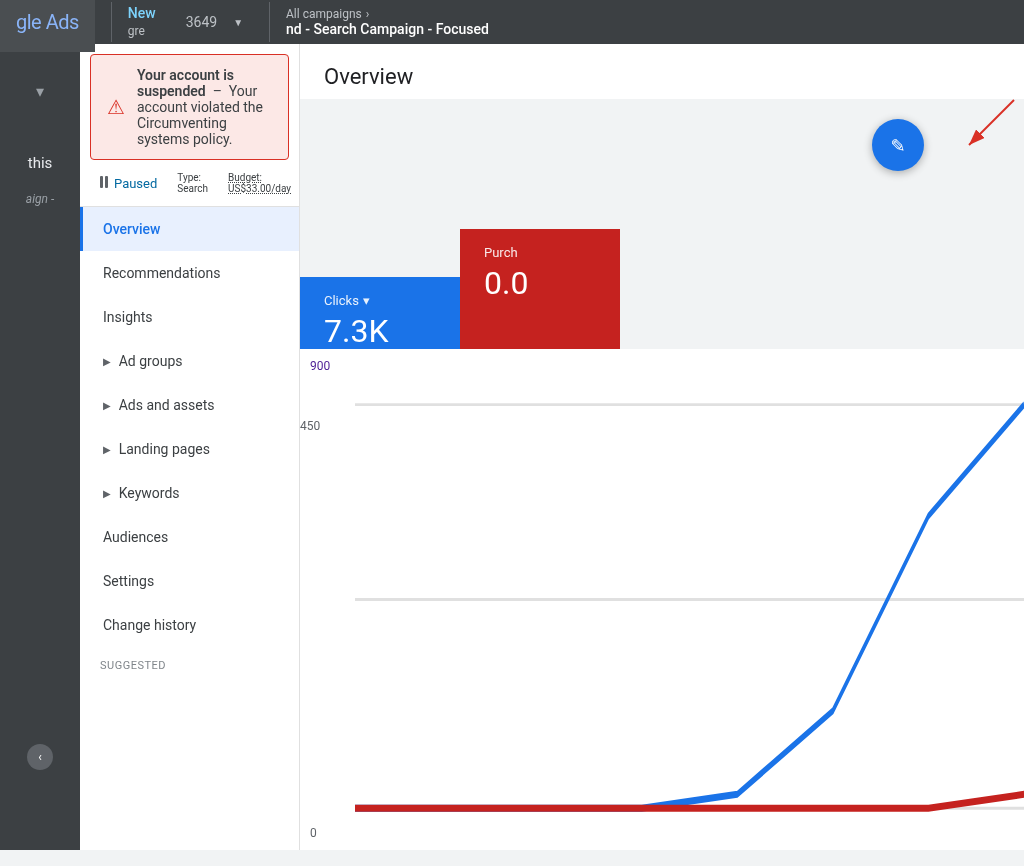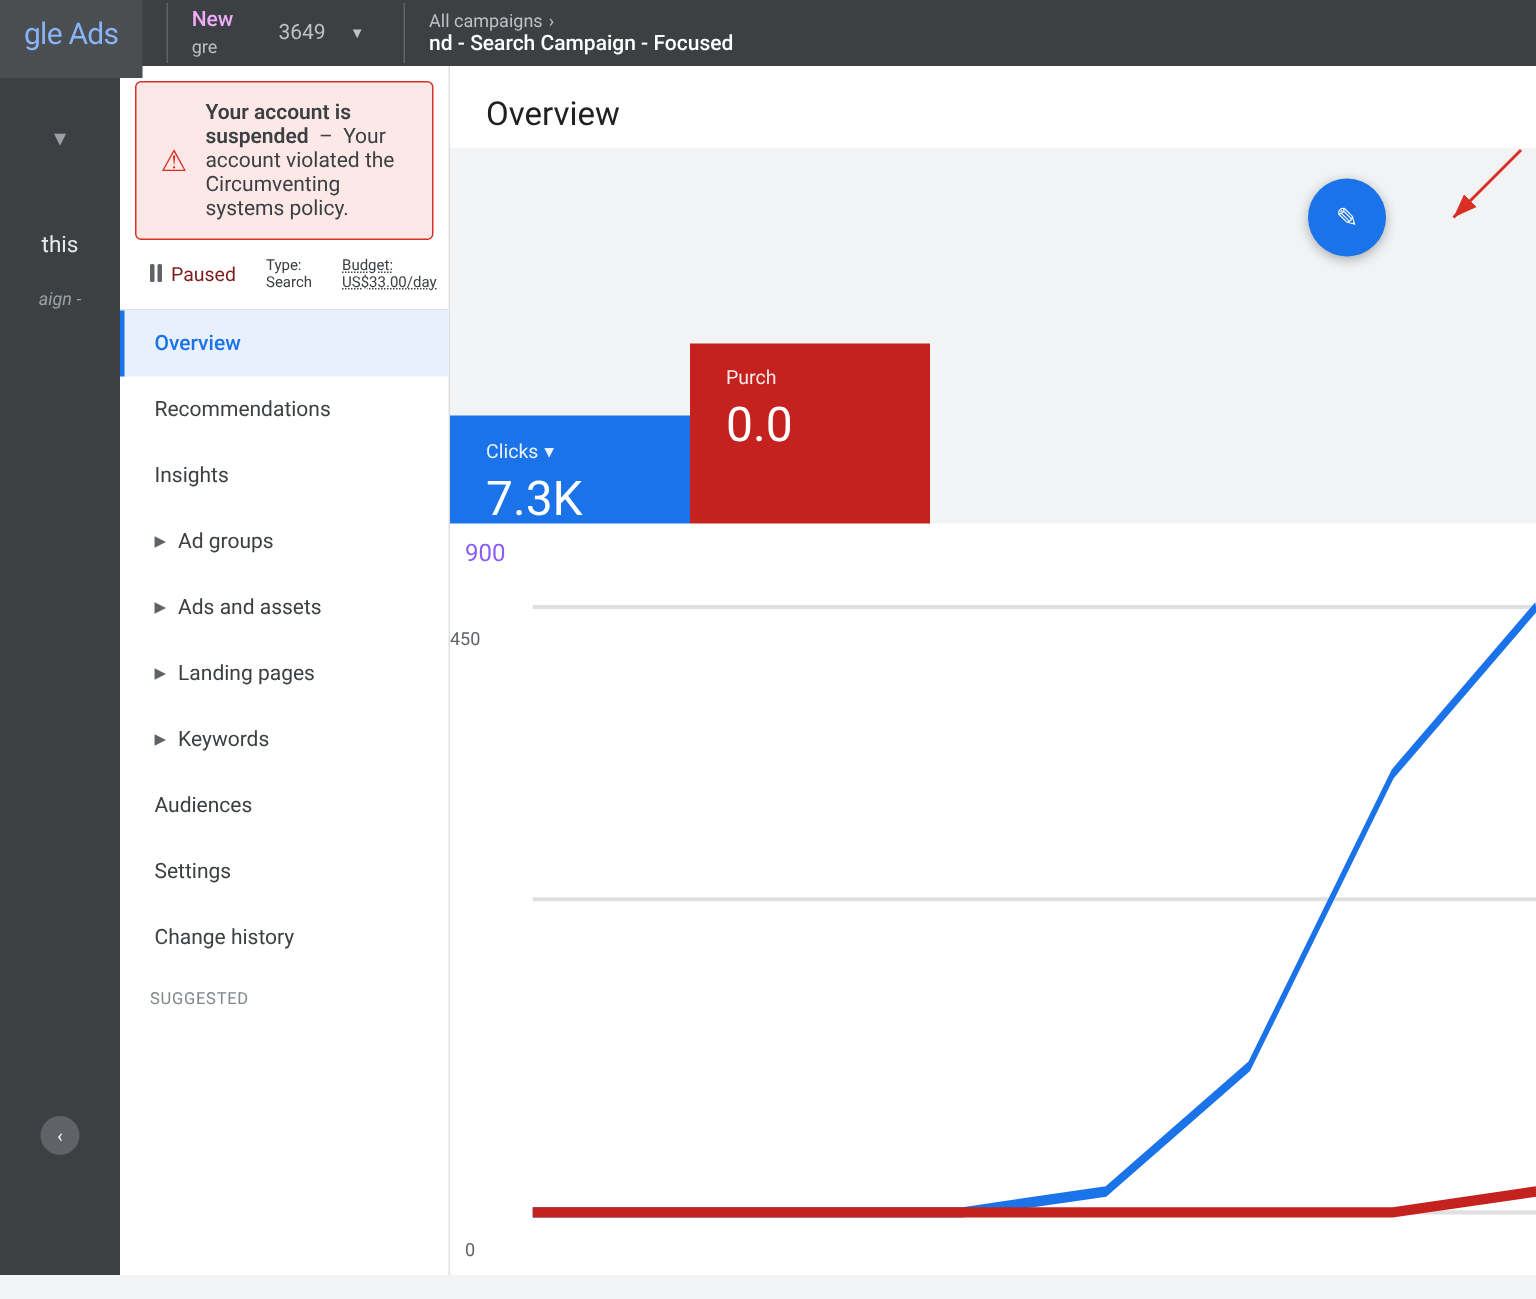--- a/index.html
+++ b/index.html
@@ -36,21 +36,21 @@
       margin: 0 16px;
     }
     .header-account {
       display: flex;
       flex-direction: column;
       color: #bdc1c6;
       font-size: 12px;
       line-height: 1.4;
     }
     .header-account .acct-name {
-      color: #f0abfc;
+      color: #7dd3fc;
       font-size: 14px;
       font-weight: 500;
     }
     .header-id {
       display: flex;
       align-items: center;
       gap: 16px;
       color: #bdc1c6;
       font-size: 14px;
       margin-left: 20px;
@@ -201,21 +201,21 @@
       align-items: center;
       gap: 20px;
       border-bottom: 1px solid #e0e0e0;
       flex-shrink: 0;
     }
     .status-paused {
       display: flex;
       align-items: flex-start;
       gap: 6px;
       font-size: 13px;
-      color: #7f1d1d;
+      color: #0369a1;
     }
     .pause-icon {
       display: inline-flex;
       align-items: center;
       gap: 2px;
     }
     .pause-bar {
       width: 3px;
       height: 12px;
       background: #5f6368;
@@ -443,21 +443,21 @@
           <div class="metric-label">
             <span>Purch</span>
           </div>
           <div class="metric-value">0.0</div>
         </div>
       </div>
 
       <div style="position:absolute;top:250px;left:0;right:0;bottom:0;background:white;">
         <div style="position:relative;height:100%;">
 
-          <div style="position:absolute;left:10px;top:10px;font-size:16px;color:#8b5cf6;">
+          <div style="position:absolute;left:10px;top:10px;font-size:12px;color:#4c1d95;">
             <span>900</span>
           </div>
           <div style="position:absolute;left:0;top:70px;font-size:12px;color:#5f6368;">
             <span>450</span>
           </div>
           <div style="position:absolute;left:10px;bottom:10px;font-size:12px;color:#5f6368;">
             <span>0</span>
           </div>
 
           <svg style="position:absolute;left:55px;right:0;top:0;bottom:0;width:calc(100% - 55px);height:100%;" viewBox="0 0 700 180" preserveAspectRatio="none">

